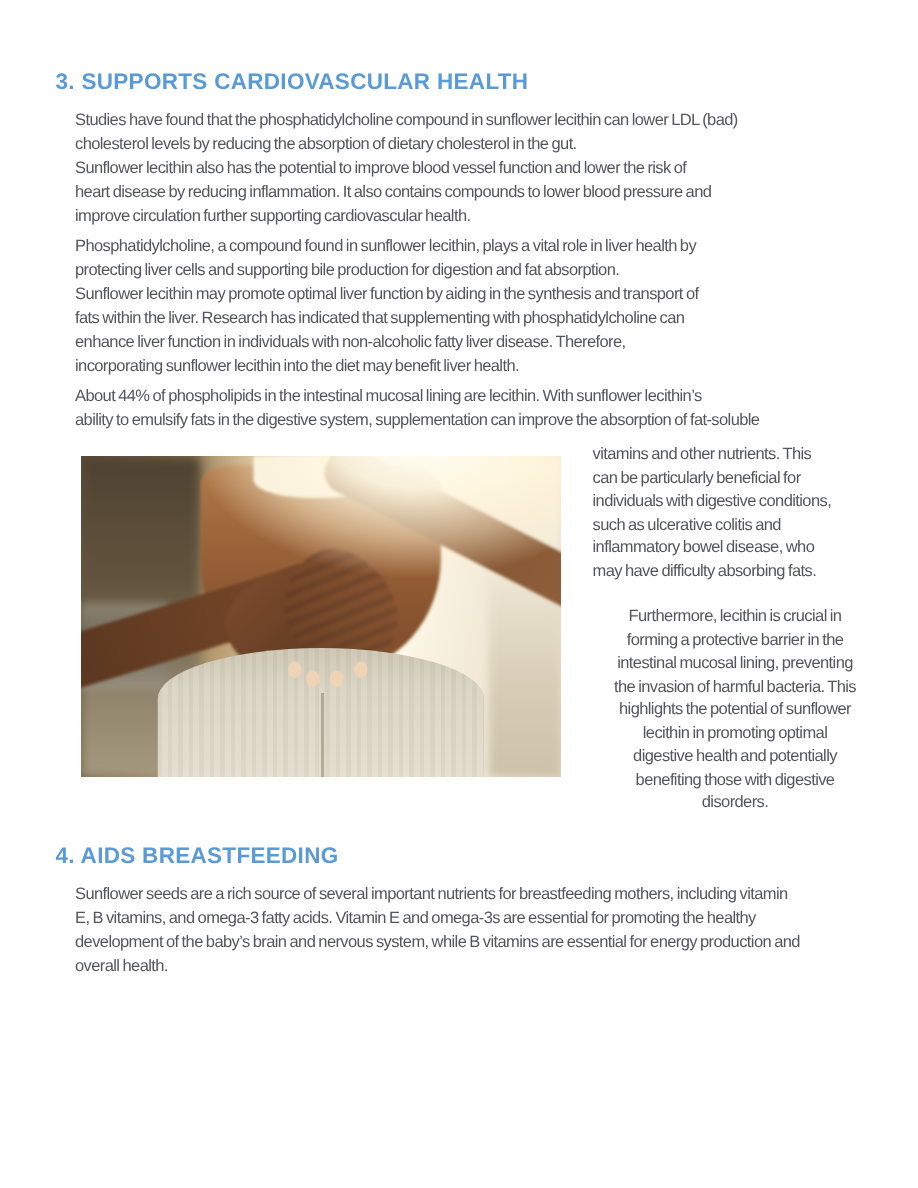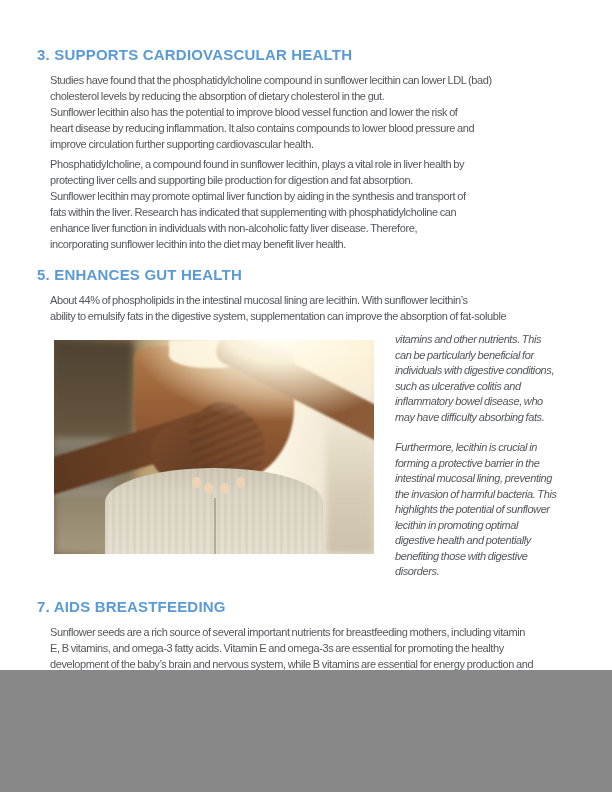--- a/index.html
+++ b/index.html
@@ -1,38 +1,38 @@
 <!DOCTYPE html>
 <html><head>
 <meta charset="utf-8">
 <style>
   html,body { margin:0; padding:0; background:#888; }
   .page {
-    width:612px; height:670px; margin:0 auto; background:#ffffff;
+    width:612px; height:792px; margin:0 auto; background:#ffffff;
     position:relative; overflow:hidden;
     font-family:"Liberation Sans", sans-serif;
   }
   .content { position:absolute; left:37px; top:46px; width:552px; }
 
   .heading {
     margin:0; font-size:15px; font-weight:bold; color:#5b9bd5;
     letter-spacing:0.2px;
   }
   .para {
     margin:4px; font-size:11px; line-height:16px; color:#55565a;
     letter-spacing:-0.4px; word-spacing:-0.6px; white-space:pre-line;
   }
   .indent { margin-left:13px; }
   section + section .heading { margin-top:14px; }
   .heading + .para, .heading + .para-wrap { margin-top:9px; }
 
   .gut-row { display:flex; align-items:flex-start; margin:2px 0 0 17px; }
   .side-col { width:205px; margin-left:17px; }
-  .side-col .para { line-height:15.5px;font-style:italic; }
-  .side-col .second { margin-top:15px; }
+  .side-col .para { line-height:15.5px; }
+  .side-col .second { margin-top:15px;text-align:center; }
 
   
   .photo {
     position:relative; width:320px; height:214px; margin-top:12px;
     flex:0 0 auto; overflow:hidden;
     background:linear-gradient(100deg,#5d4e3a 0%,#7e6a4c 14%,#b3976c 30%,
       #e6d1a3 48%,#fdf7e6 66%,#efe6d3 85%,#e2d8c4 100%);
   }
   .photo div { position:absolute; }
   .ph-bg-left { left:0; top:0; width:25%; height:100%;
@@ -96,21 +96,20 @@
     <section>
       <p class="para indent">Phosphatidylcholine, a compound found in sunflower lecithin, plays a vital role in liver health by
 protecting liver cells and supporting bile production for digestion and fat absorption.
 Sunflower lecithin may promote optimal liver function by aiding in the synthesis and transport of
 fats within the liver. Research has indicated that supplementing with phosphatidylcholine can
 enhance liver function in individuals with non-alcoholic fatty liver disease. Therefore,
 incorporating sunflower lecithin into the diet may benefit liver health.</p>
     </section>
 
     <section>
-      <h2 class="heading">5. ENHANCES GUT HEALTH</h2>
       <p class="para indent">About 44% of phospholipids in the intestinal mucosal lining are lecithin. With sunflower lecithin’s
 ability to emulsify fats in the digestive system, supplementation can improve the absorption of fat-soluble</p>
 
       <div class="gut-row">
 
         <div class="photo">
           <div class="ph-bg-left"></div>
           <div class="ph-shelf"></div>
           <div class="ph-bg-right"></div>
           <div class="ph-torso"></div>
@@ -143,21 +142,21 @@
 lecithin in promoting optimal
 digestive health and potentially
 benefiting those with digestive
 disorders.</p>
         </div>
 
       </div>
     </section>
 
     <section>
-      <h2 class="heading">7. AIDS BREASTFEEDING</h2>
+      <h2 class="heading">4. AIDS BREASTFEEDING</h2>
       <p class="para indent">Sunflower seeds are a rich source of several important nutrients for breastfeeding mothers, including vitamin
 E, B vitamins, and omega-3 fatty acids. Vitamin E and omega-3s are essential for promoting the healthy
 development of the baby’s brain and nervous system, while B vitamins are essential for energy production and
 overall health.</p>
     </section>
 
   </div>
 </div>
 
 </body></html>

